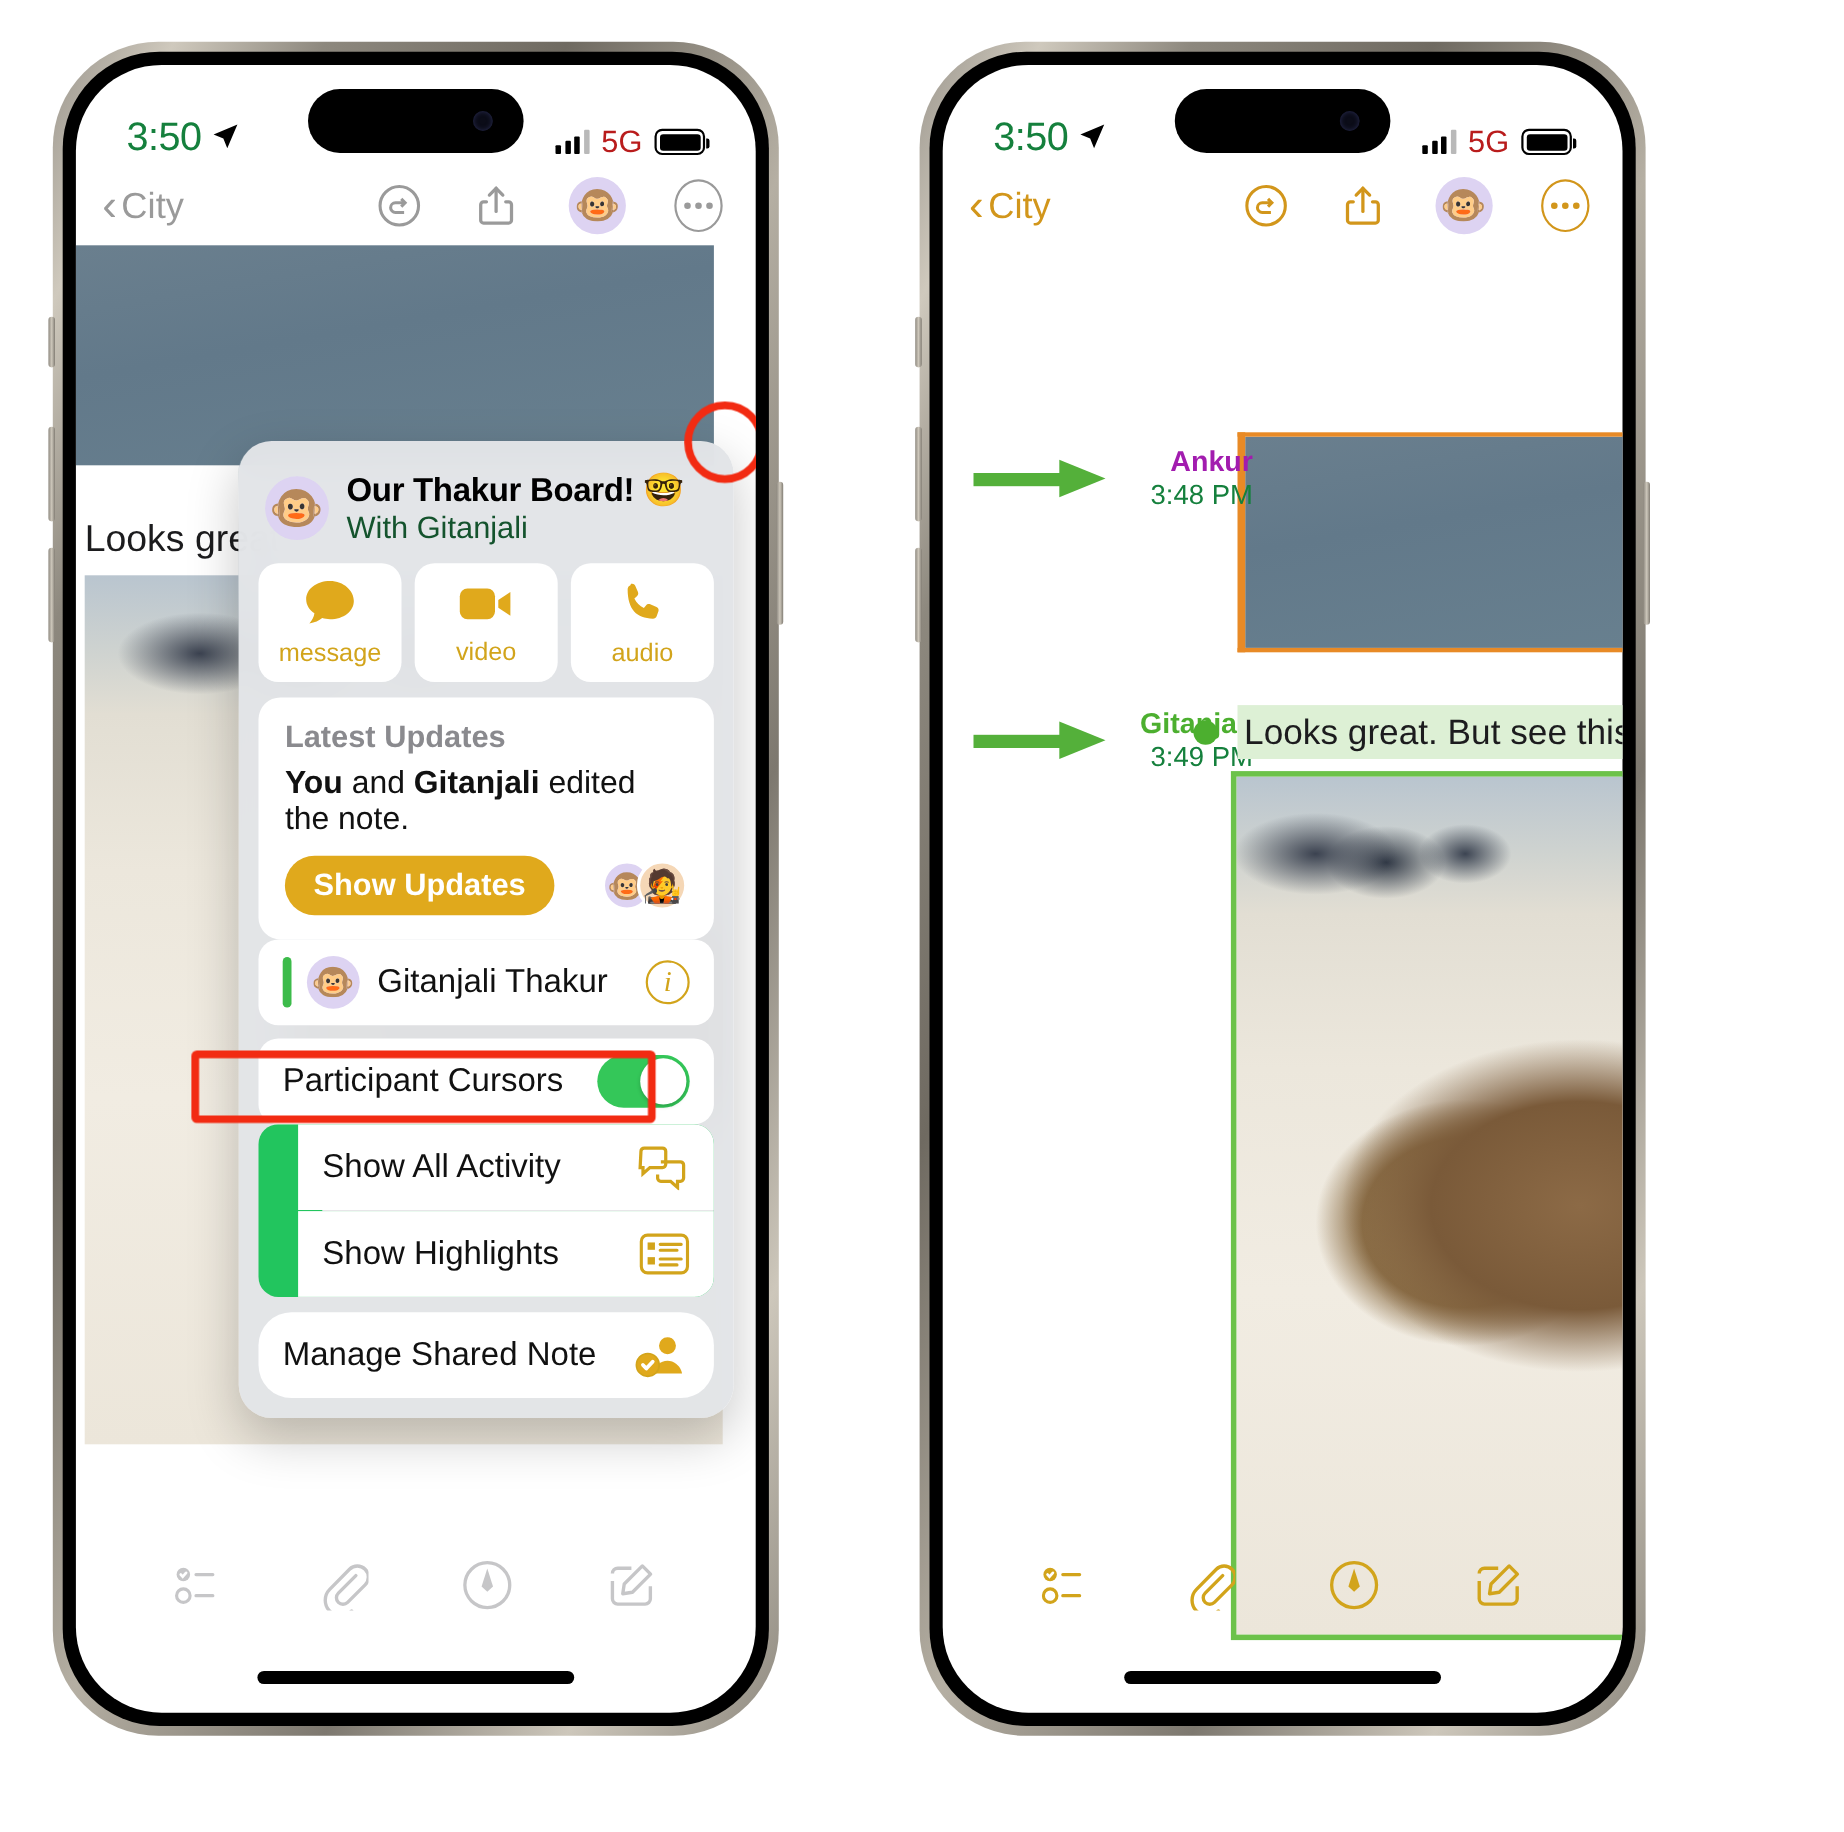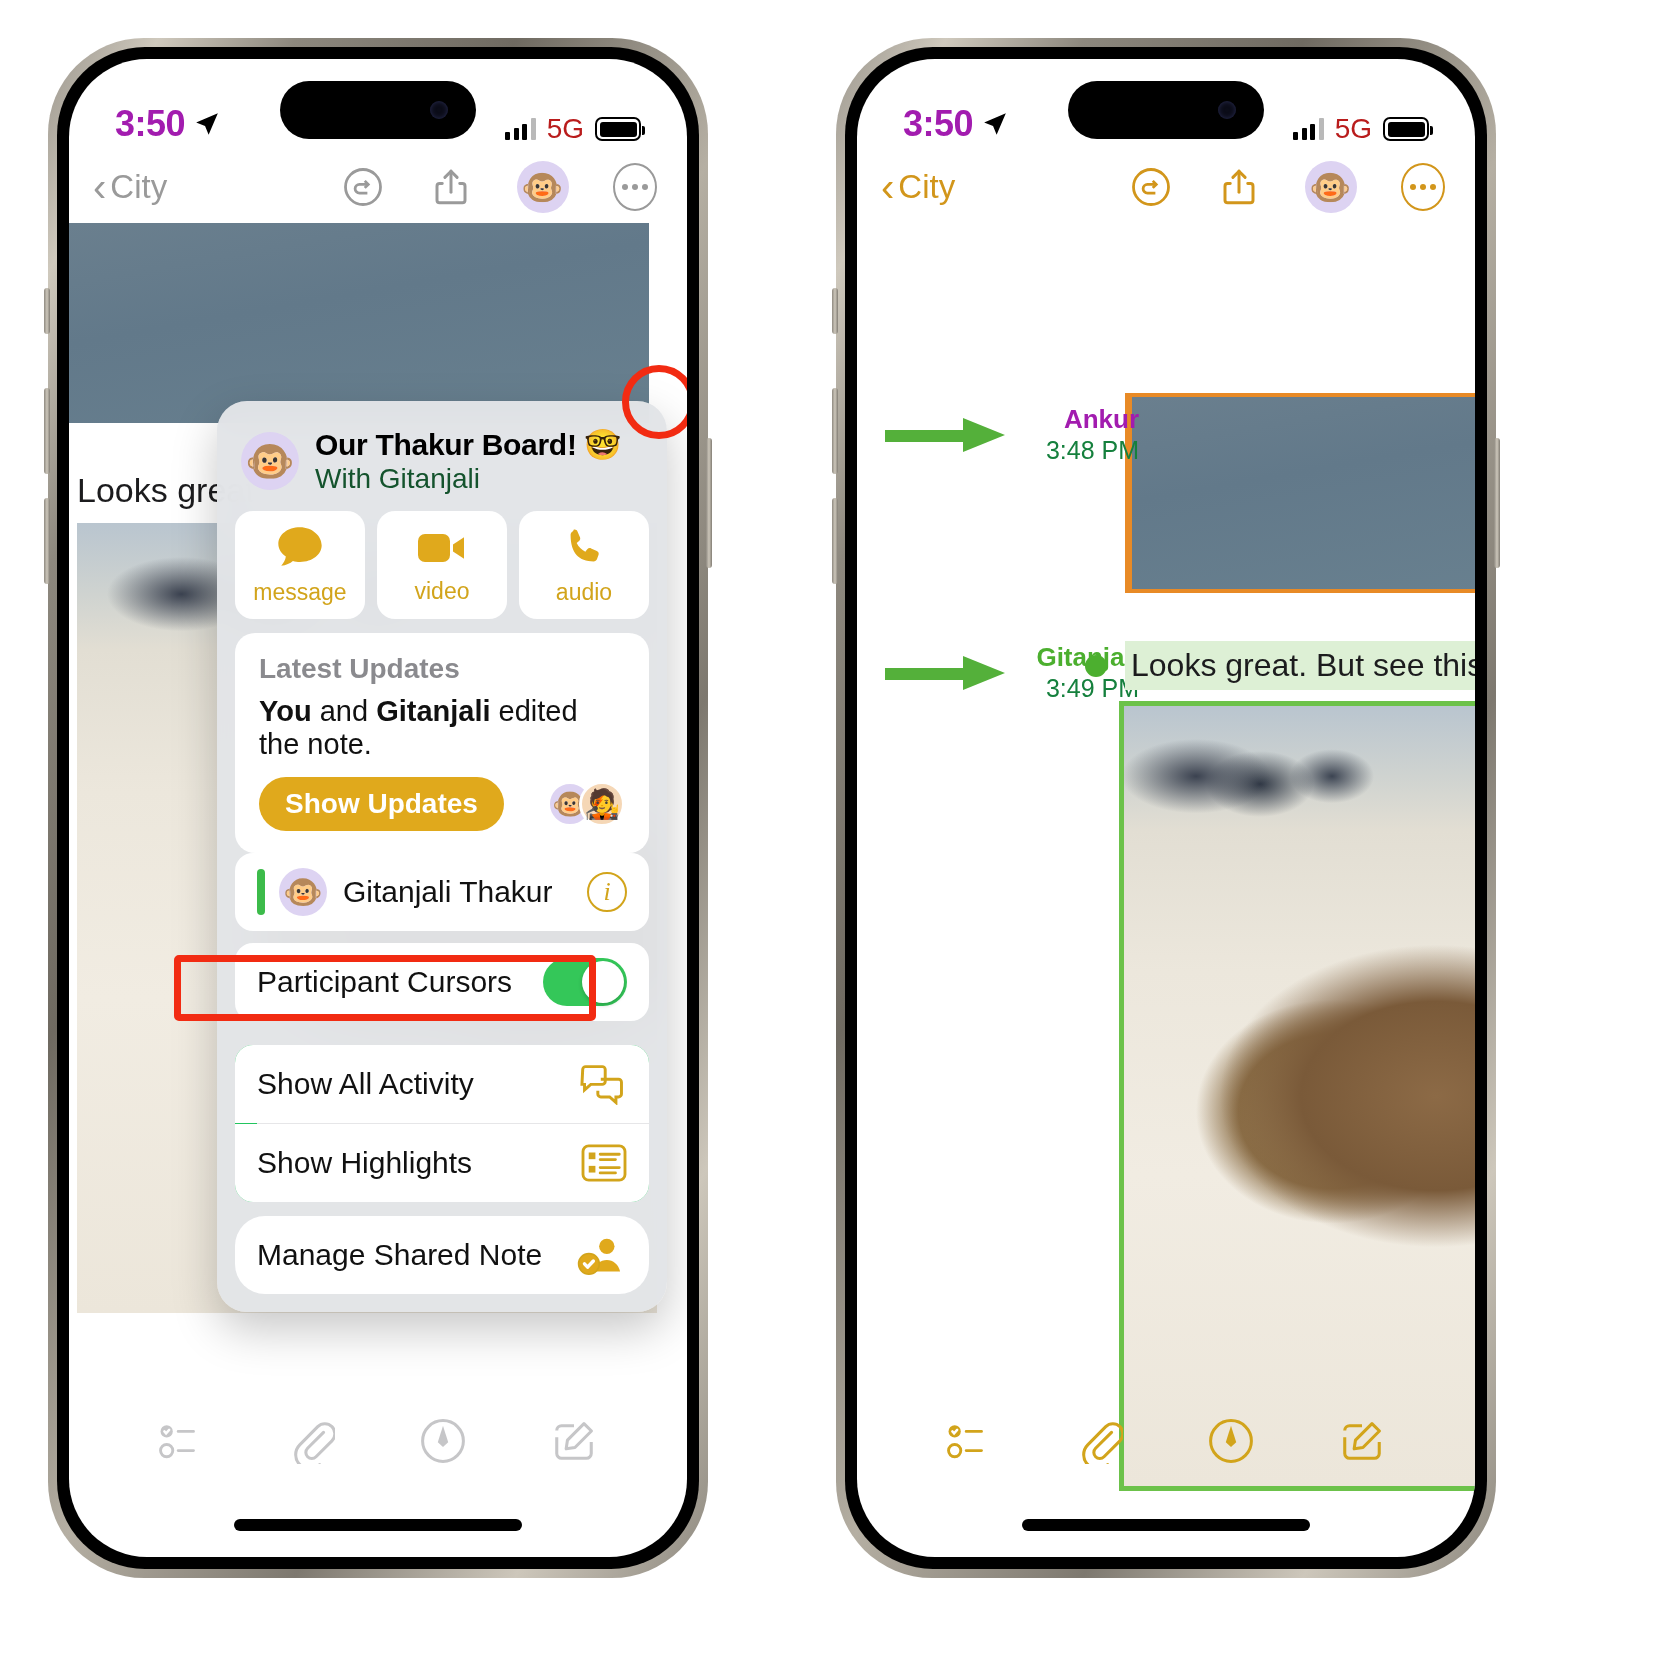--- a/index.html
+++ b/index.html
@@ -40,21 +40,21 @@
   .phone.right .b2 { left: -4px; top: 350px; width: 6px; height: 86px; }
   .phone.right .b3 { left: -4px; top: 460px; width: 6px; height: 86px; }
   .phone.right .b4 { right: -4px; top: 400px; width: 6px; height: 130px; }
 
   
   .statusbar {
     position: relative; height: 92px;
     display: flex; align-items: flex-end; justify-content: space-between;
     padding: 0 46px 6px 46px;
   }
-  .sb-time { font-size: 36px; font-weight: 700; color:#a21caf; letter-spacing:-0.5px;
+  .sb-time { font-size: 36px; font-weight: 400; color:#15803d; letter-spacing:-0.5px;
              display:flex; align-items:center; gap:9px; }
   .loc-arrow { display:inline-block; }
   .sb-right { display:flex; align-items:center; gap:11px; }
   .bars { display:flex; align-items:flex-end; gap:3.5px; height:22px; }
   .bars i { display:block; width:5px; background:#000; border-radius:1px; }
   .bars i:nth-child(1){height:8px;} .bars i:nth-child(2){height:12px;}
   .bars i:nth-child(3){height:16px;} .bars i:nth-child(4){height:22px; background:#b9b9b9;}
   .net { font-size:28px; font-weight:500; color:#b91c1c; }
   .batt { width:46px; height:24px; border:2.5px solid #000; border-radius:7px; position:relative; padding:2.5px; }
   .batt::after{content:""; position:absolute; right:-6px; top:7px; width:3.5px; height:9px; background:#000; border-radius:0 2px 2px 0;}
@@ -172,21 +172,21 @@
     width:48px; height:48px; border-radius:50%; background:#ddd3f2;
     display:flex; align-items:center; justify-content:center; font-size:32px; margin-right:16px;
   }
   .info-ico { width:40px; height:40px; border:2.5px solid #d2a41b; border-radius:50%;
     display:flex; align-items:center; justify-content:center; color:#d2a41b;
     font-size:26px; font-style:italic; font-family:"Liberation Serif", serif; }
   .toggle { width:84px; height:48px; border-radius:26px; background:#34c759; position:relative; }
   .toggle::after{ content:""; position:absolute; right:3px; top:3px; width:42px; height:42px;
     border-radius:50%; background:#fff; box-shadow:0 2px 4px rgba(0,0,0,.2); }
 
-  .pu-group { background:#22c55e; border-radius:18px; margin-top:24px; overflow:hidden; }
+  .pu-group { background:#22c55e; border-radius:18px; margin-top:0; overflow:hidden;padding-left:36px; }
   .pu-group .pu-row { margin-top:0; border-radius:0; }
   .pu-group .divider { height:1px; background:#e6e6e8; margin-left:22px; }
 
   
   .red-circle {
     position:absolute; left:553px; top:142px; width:74px; height:74px;
     border:7px solid #f22b12; border-radius:50%; z-index:40;
   }
   .red-rect {
     position:absolute; left:105px; top:732px; width:422px; height:66px;

